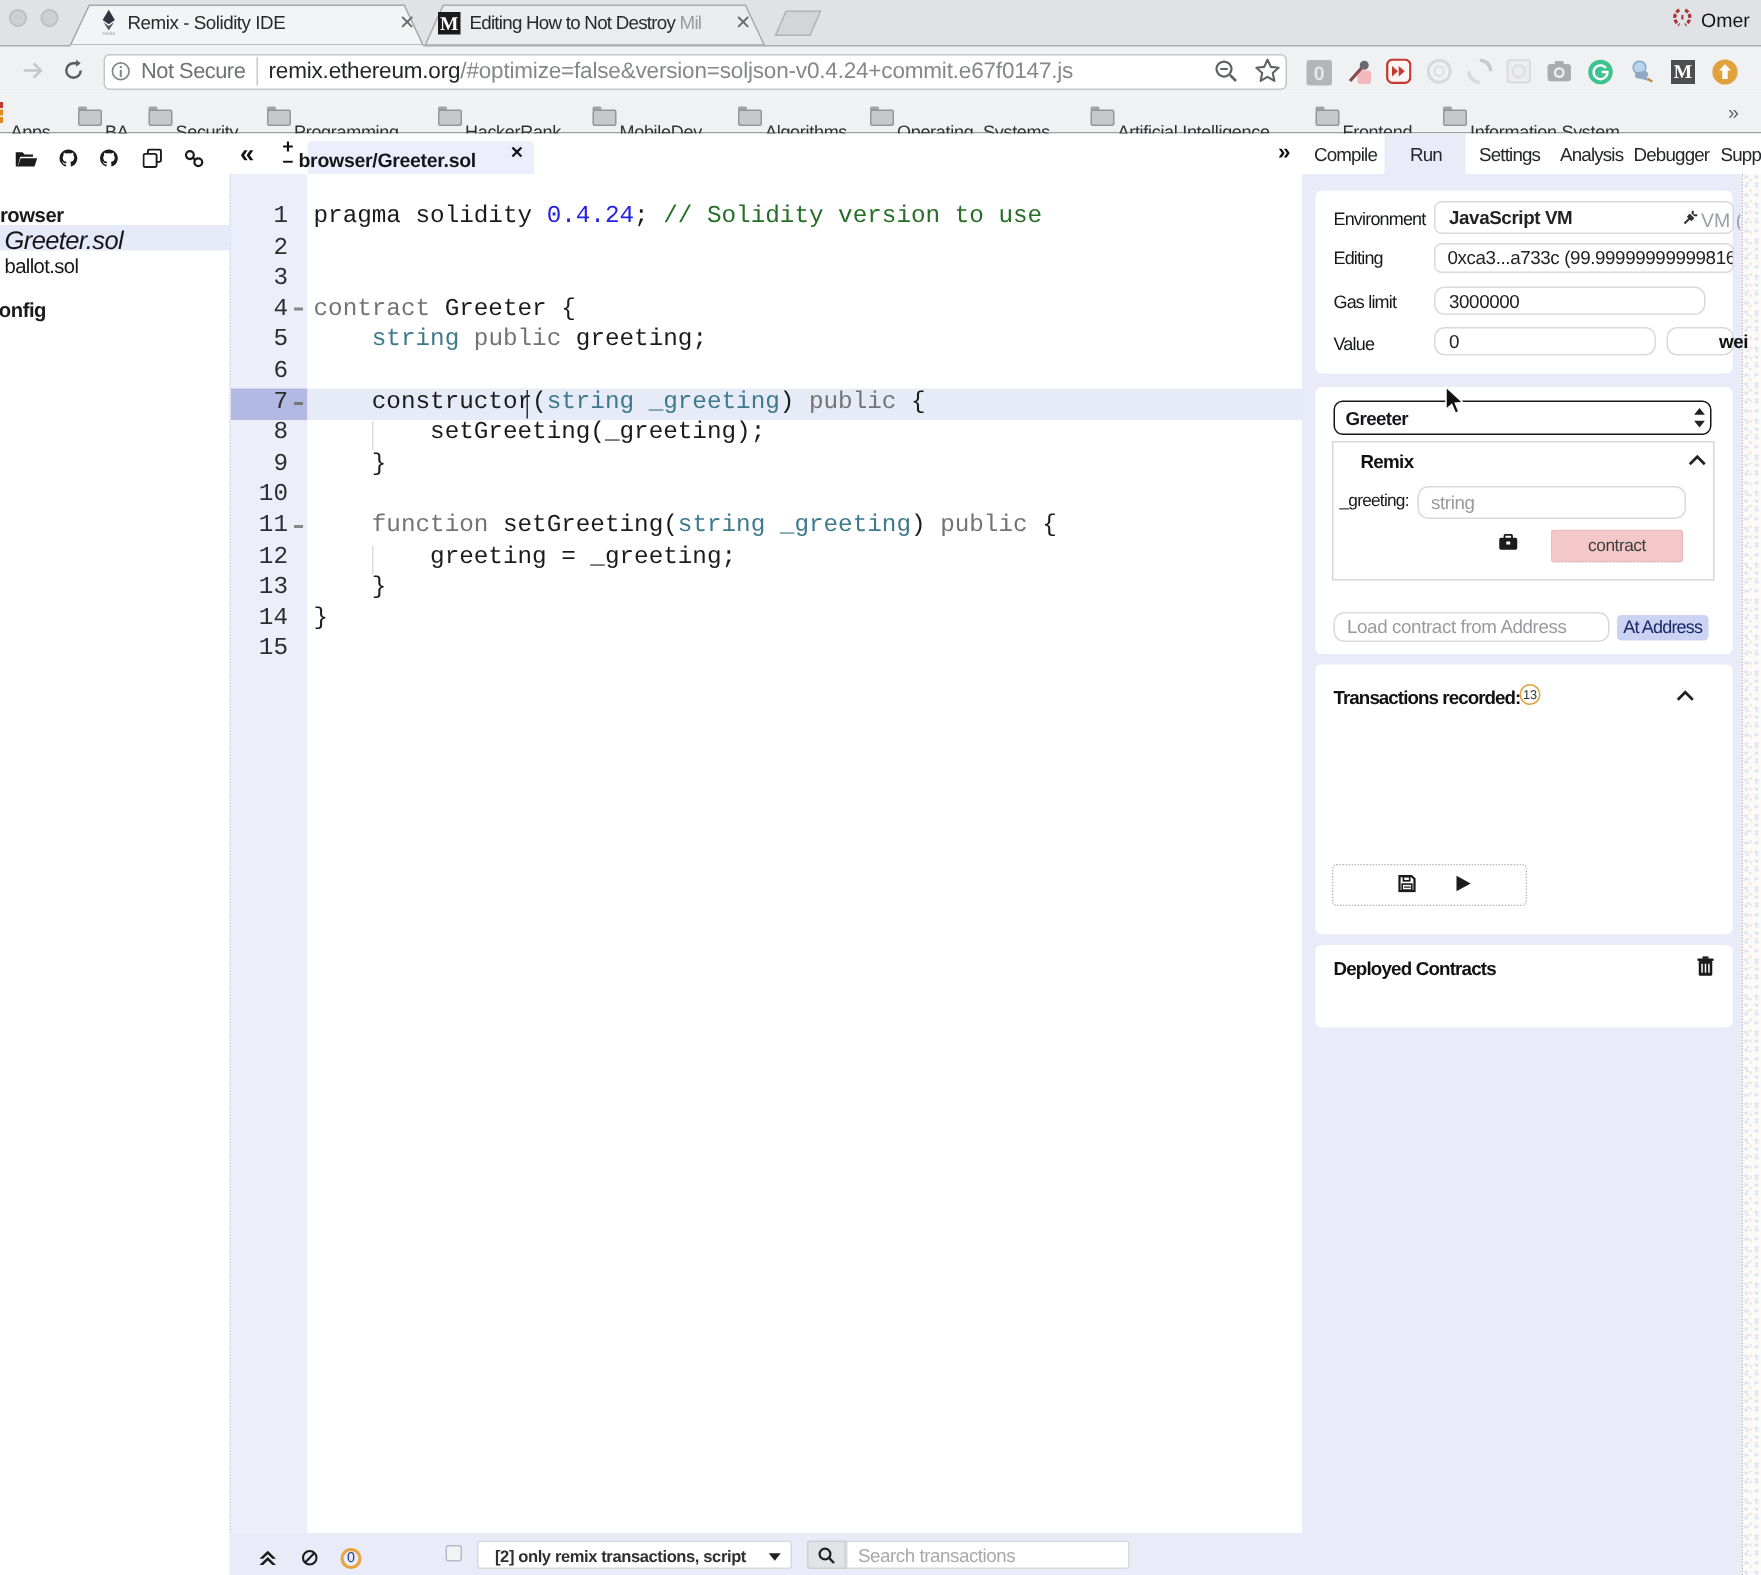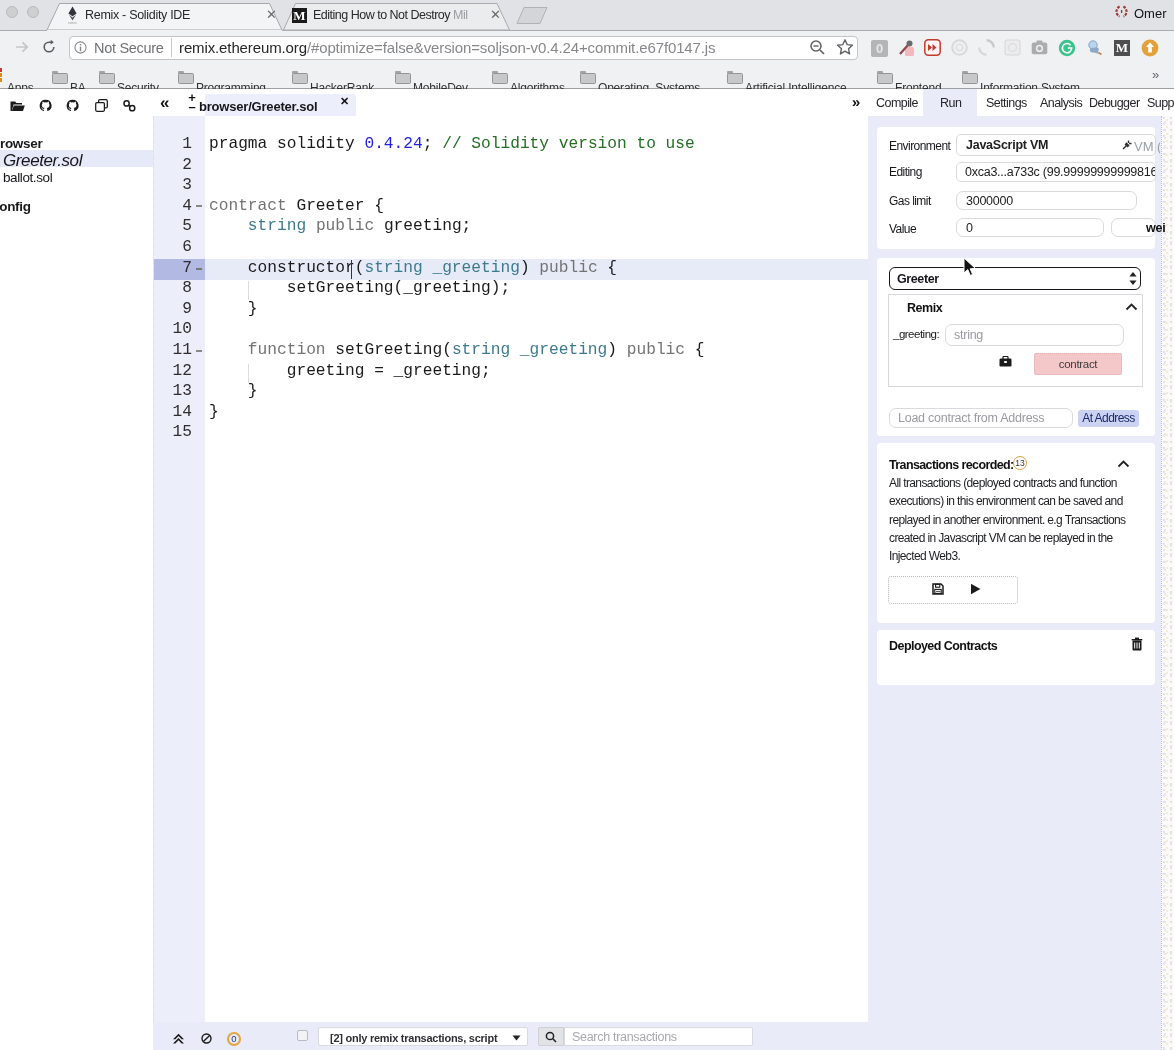--- a/index.html
+++ b/index.html
@@ -339,26 +339,20 @@
 <div class="abs" style="left:1078px;top:410px;width:61px;height:17px;background:#ccd2f2;border-radius:3px;
  font-size:12px;color:#1a2a6b;text-align:center;line-height:17px;letter-spacing:-0.55px;">At Address</div>
 
 <div class="card" style="left:877px;top:443px;width:278px;height:180px;"></div>
 <div class="abs" style="left:889px;top:458px;font-size:12.5px;font-weight:bold;color:#111;letter-spacing:-0.62px;">Transactions recorded:</div>
 <div class="abs" style="left:1013px;top:456px;width:14px;height:14px;border:1.4px solid #e0a23e;border-radius:50%;
  font-size:8.5px;color:#333;text-align:center;line-height:13.5px;">13</div>
 <svg class="abs" style="left:1117px;top:460px;" width="13" height="8" viewBox="0 0 13 8">
   <path d="M1.5 6.5 L6.5 1.5 L11.5 6.5" fill="none" stroke="#222" stroke-width="1.8"></path>
 </svg>
-<div class="abs" style="left:889px;top:474px;font-size:12px;color:#1d1e22;letter-spacing:-0.62px;line-height:18.3px;white-space:nowrap;">
-All transactions (deployed contracts and function<br>
-executions) in this environment can be saved and<br>
-replayed in another environment. e.g Transactions<br>
-created in Javascript VM can be replayed in the<br>
-Injected Web3.</div>
 <div class="abs" style="left:888px;top:576px;width:130px;height:28px;border:1px dotted #b8b8bc;border-radius:3px;"></div>
 <svg class="abs" style="left:932px;top:583px;" width="12" height="12" viewBox="0 0 12 12">
   <path d="M1 1 H9 L11 3 V11 H1 Z" fill="#fff" stroke="#1b1b1b" stroke-width="1.5"></path>
   <rect x="3.6" y="1.4" width="4.2" height="2.8" fill="none" stroke="#1b1b1b" stroke-width="1.1"></rect>
   <rect x="2.8" y="6.4" width="6.4" height="4" fill="none" stroke="#1b1b1b" stroke-width="1.1"></rect>
   <path d="M4 8.4 H8.4" stroke="#1b1b1b" stroke-width="0.8"></path>
 </svg>
 <svg class="abs" style="left:970px;top:583px;" width="11" height="12" viewBox="0 0 11 12">
   <path d="M1 0.8 L10.4 6 L1 11.2 Z" fill="#1b1b1b"></path>
 </svg>

